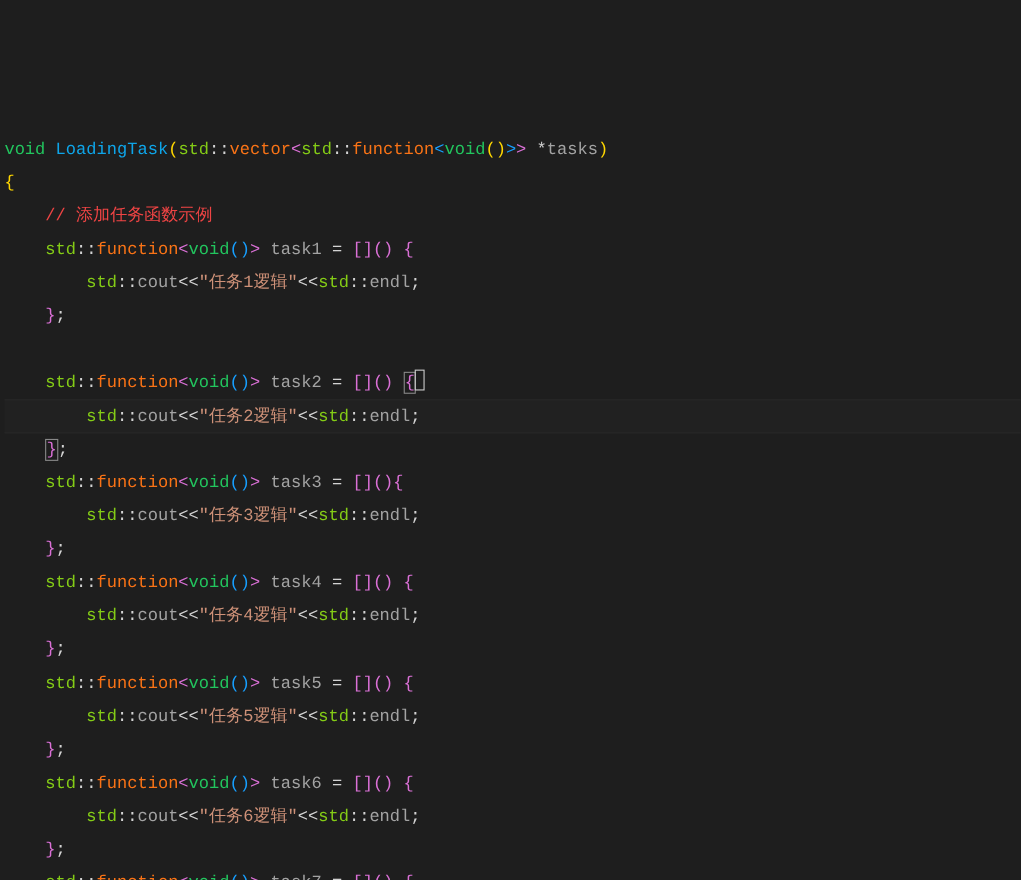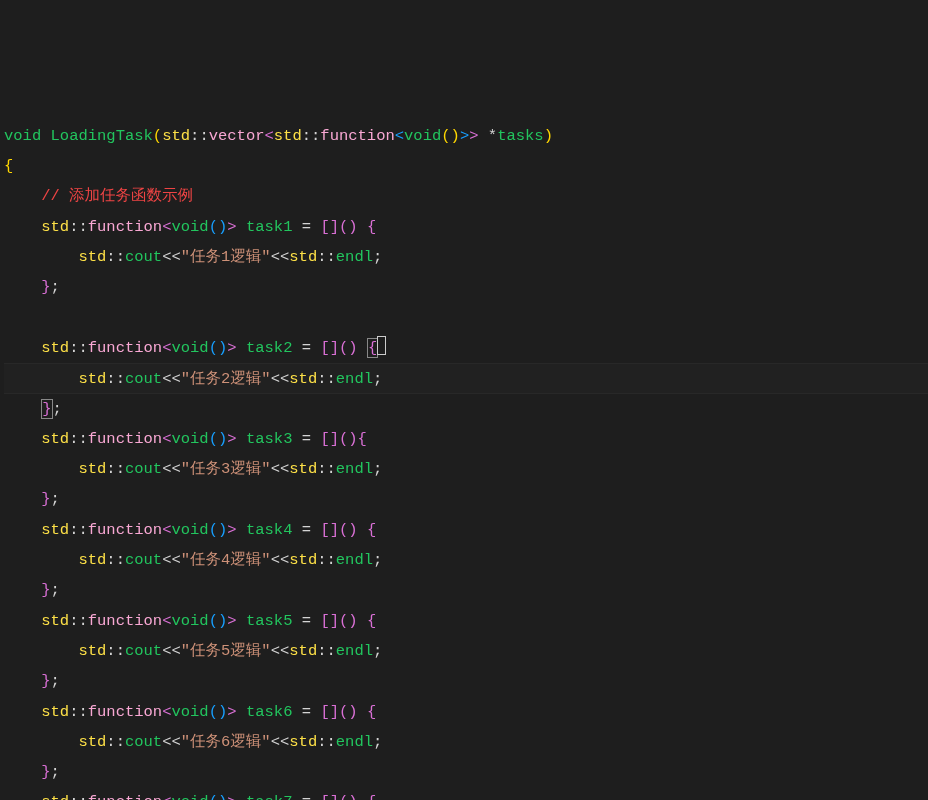--- a/index.html
+++ b/index.html
@@ -10,24 +10,24 @@
     line-height: 1.95;
     color: #d4d4d4;
     white-space: pre;
     width: 928px;
     height: 800px;
     overflow: hidden;
     padding-left: 4px;
   }
   .line { display: block; height: 30.3px; }
   .kw { color: #22c55e; }
-  .fn { color: #22c55e; }
-  .type { color: #f9a8d4; }
-  .ns { color: #fde047; margin-top: 48px; }
-  .var { color: #22c55e; }
+  .fn { color: #0ea5e9; }
+  .type { color: #f97316; }
+  .ns { color: #84cc16; margin-top: 48px; }
+  .var { color: #a3a3a3; }
   .str { color: #ce9178; }
   .cmt { color: #ef4444; }
   .punc { color: #d4d4d4; }
   .brace-y { color: #ffd700; }
   .brace-p { color: #da70d6; }
   .brace-b { color: #179fff; }
   .op { color: #d4d4d4; }
   .cursor {
     border: 1px solid #cccccc;
     display: inline-block;

